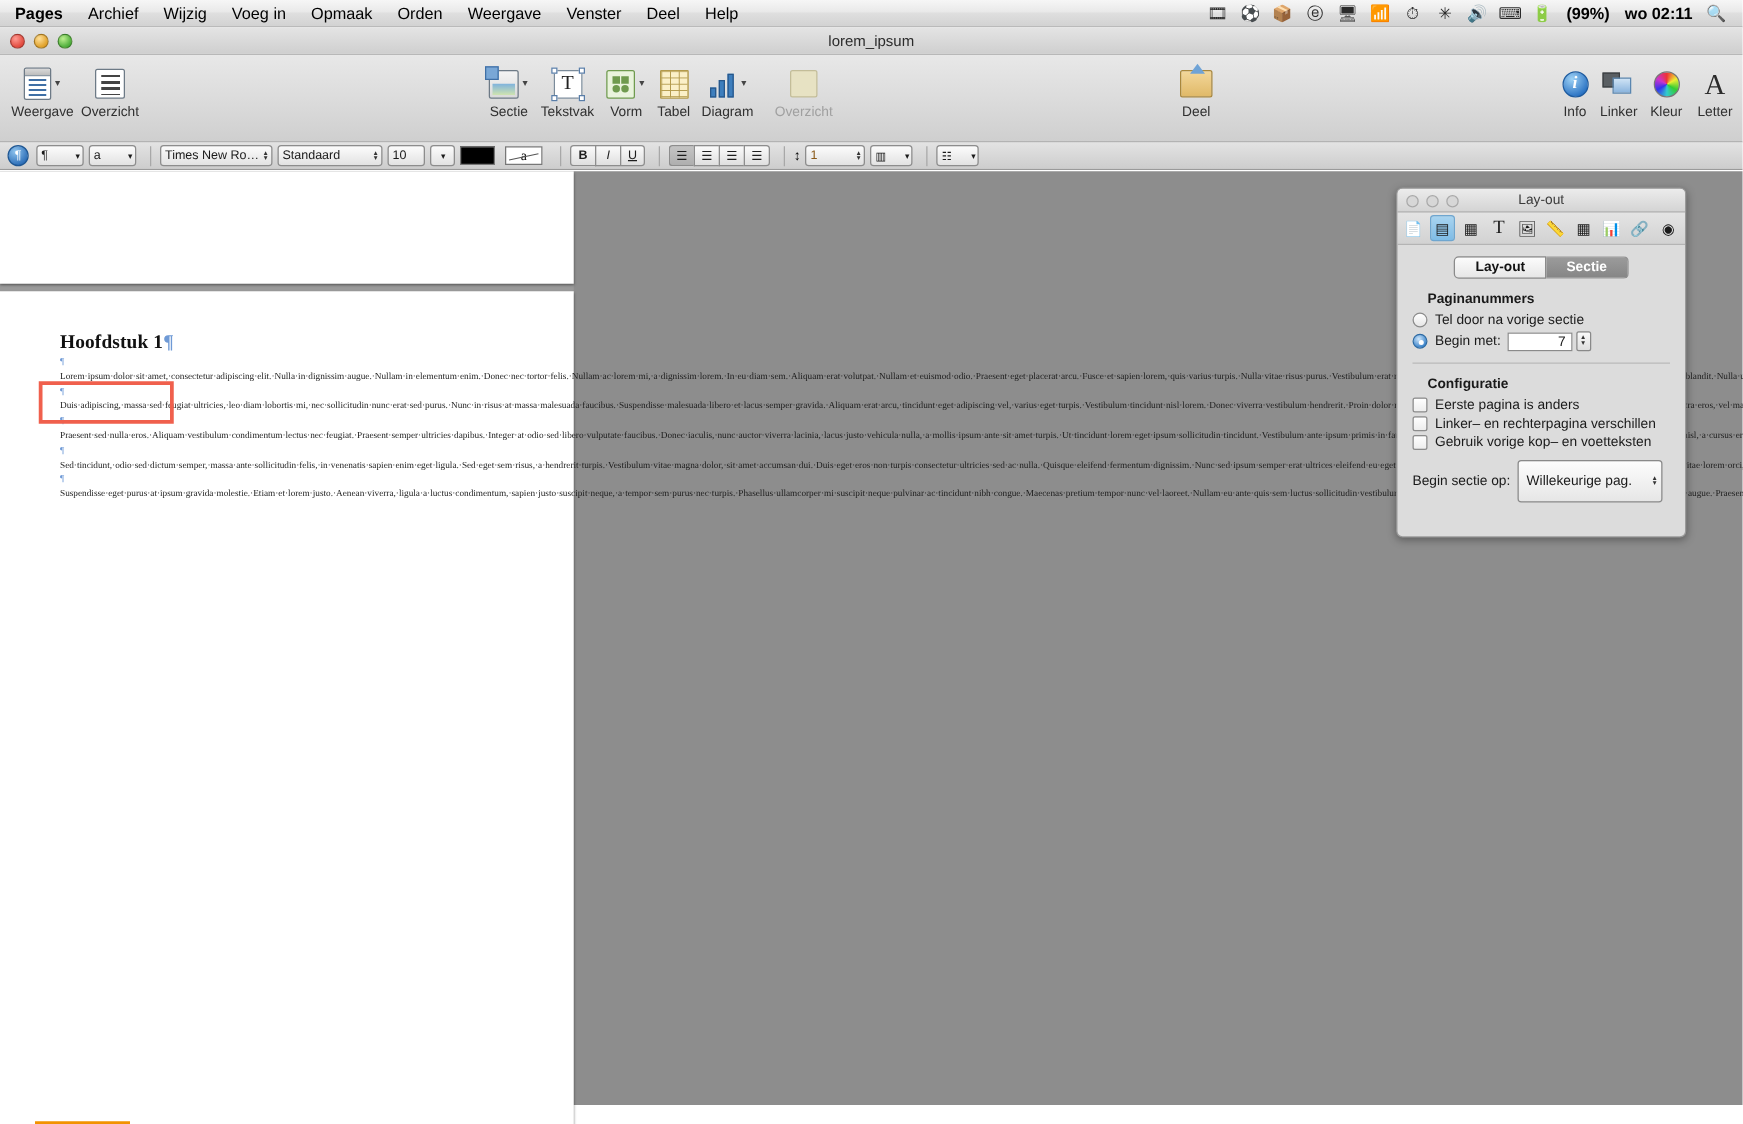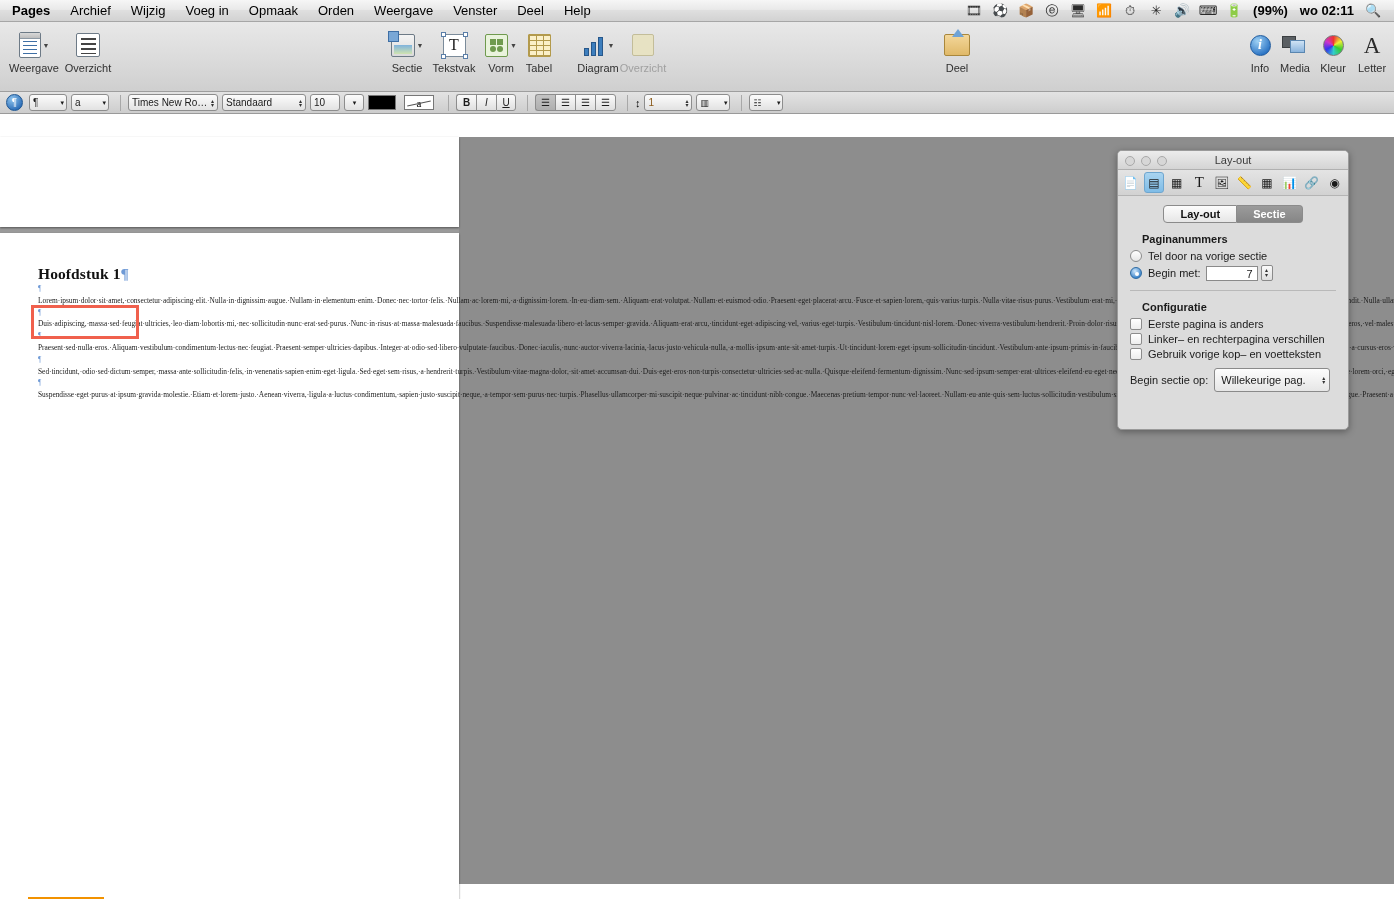--- a/index.html
+++ b/index.html
@@ -133,21 +133,21 @@
     background: #8d8d8d;
   }
   #canvas-left { position:absolute; top:0; left:0; width:459px; bottom:0; background:#9a9a9a; }
   .page {
     position: absolute; left: 0; width: 459px; background: #fff;
     box-shadow: 0 1px 2px rgba(0,0,0,.45);
   }
   #page-prev { top: 0; height: 90px; }
   #page-main { top: 96px; height: 712px; }
 
-  .doc-body { position:absolute; left:38px; top:0; width:380px; }
+  .doc-body { position:absolute; left:48px; top:0; width:380px; }
   h1.doc-h1 {
     font-family: "Liberation Serif", serif; font-size: 15.5px; font-weight: bold;
     margin: 0; color: #111; letter-spacing: .1px;
   }
   .pil { color:#6f9ad6; font-family:"Liberation Serif",serif; }
   p.doc-p {
     font-family: "Liberation Serif", serif;
     font-size: 7.4px; line-height: 11.8px; color: #1b1b1b;
     margin: 0; text-align: left; word-spacing: -0.2px;
   }
@@ -192,21 +192,21 @@
   .radio.on { background: radial-gradient(circle at 40% 32%, #cfe7fb, #3f86cb 72%); border-color:#2e6ba3; }
   .radio.on::after { content:''; position:absolute; left:3.5px; top:3.5px; width:4px;height:4px;border-radius:50%;background:#fff; }
   .chk { width:12px;height:12px;border-radius:2px;background:linear-gradient(#fff,#ededed);
          border:1px solid #8c8c8c; margin-right:6px; flex:none; }
   .num-field { width:52px;height:15px;background:#fff;border:1px solid #8a8a8a; margin-left:5px;
     text-align:right; padding-right:4px; font-size:11px; line-height:14px; }
   .mini-step { width:12px;height:16px; margin-left:3px; border:1px solid #8a8a8a; border-radius:2px;
     background:linear-gradient(#fafafa,#dedede); display:flex;flex-direction:column;
     align-items:center; justify-content:center; line-height:5px; font-size:6px; color:#333; }
   .insp-divider { height:1px; background:#b9b9b9; margin:9px 12px 0 12px; }
-  .sel-box { height:24px; border:1px solid #8a8a8a; border-radius:3px; background:linear-gradient(#fdfdfd,#e6e6e6);
+  .sel-box { height:34px; border:1px solid #8a8a8a; border-radius:3px; background:linear-gradient(#fdfdfd,#e6e6e6);
     display:flex; align-items:center; padding:0 4px 0 6px; font-size:11px; flex:none; }
 
   
   #statusbar {
     position: absolute; left: 0; bottom: 0; width: 1394px; height: 15px;
     background: linear-gradient(#e6e6e6,#cdcdcd); border-top: 1px solid #9b9b9b;
     display: flex; align-items: center; font-size: 10px; color: #1f1f1f;
   }
   .sb-cell { display:flex; align-items:center; justify-content:center; height:15px; border-right:1px solid #a4a4a4; }
   .tri { width:0;height:0;border-left:5px solid transparent;border-right:5px solid transparent; }
@@ -241,20 +241,28 @@
     <div class="mb-icon">⌨</div>
     <div class="mb-icon">🔋</div>
     <div class="mb-text">(99%)</div>
     <div class="mb-text">wo 02:11</div>
     <div class="mb-icon">🔍</div>
   </div>
 </div>
 
 <div id="window">
 
+  <div id="titlebar">
+    <div id="traffic">
+      <div class="tl red"></div>
+      <div class="tl amber"></div>
+      <div class="tl green"></div>
+    </div>
+    <div id="title">lorem_ipsum</div>
+  </div>
 
   <div id="toolbar">
 
     <div class="tb-btn" style="left:2px">
       <div class="tb-glyph">
         <span class="ic-doc">
             <span class="lines"></span>
           </span>
           <span class="caret">▼</span>
       </div>
@@ -304,21 +312,21 @@
       <div class="tb-label">Vorm</div>
     </div>
 
     <div class="tb-btn" style="left:507px">
       <div class="tb-glyph">
           <span class="ic-table"></span>
         </div>
       <div class="tb-label">Tabel</div>
     </div>
 
-    <div class="tb-btn" style="left:566px">
+    <div class="tb-btn" style="left:550px">
       <div class="tb-glyph">
         <span class="ic-chart">
           <i style="left:2px;height:8px"></i>
             <i style="left:9px;height:14px"></i>
             <i style="left:16px;height:19px"></i>
         </span>
           <span class="caret">▼</span>
       </div>
       <div class="tb-label">Diagram</div>
     </div>
@@ -346,21 +354,21 @@
       <div class="tb-label">Info</div>
     </div>
 
     <div class="tb-btn" style="left:1263px">
       <div class="tb-glyph">
           <span class="ic-media">
             <span class="a"></span>
             <span class="b"></span>
           </span>
         </div>
-      <div class="tb-label">Media</div>
+      <div class="tb-label">Linker</div>
     </div>
 
     <div class="tb-btn" style="left:1301px">
       <div class="tb-glyph">
           <span class="ic-color"></span>
         </div>
       <div class="tb-label">Kleur</div>
     </div>
 
     <div class="tb-btn" style="left:1340px">

